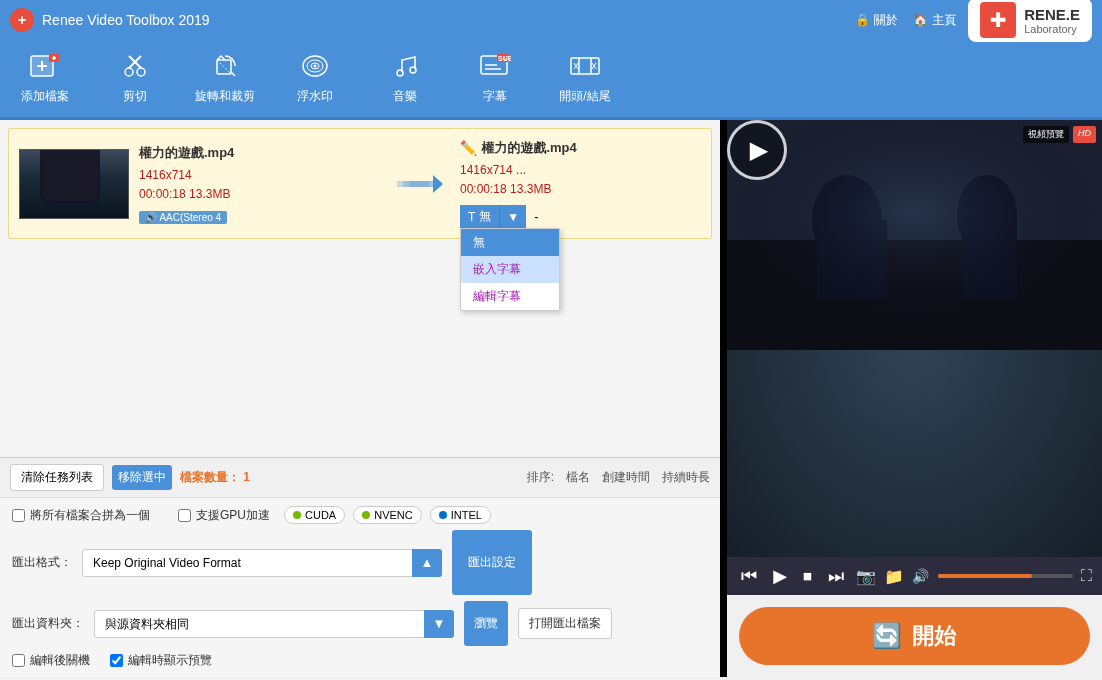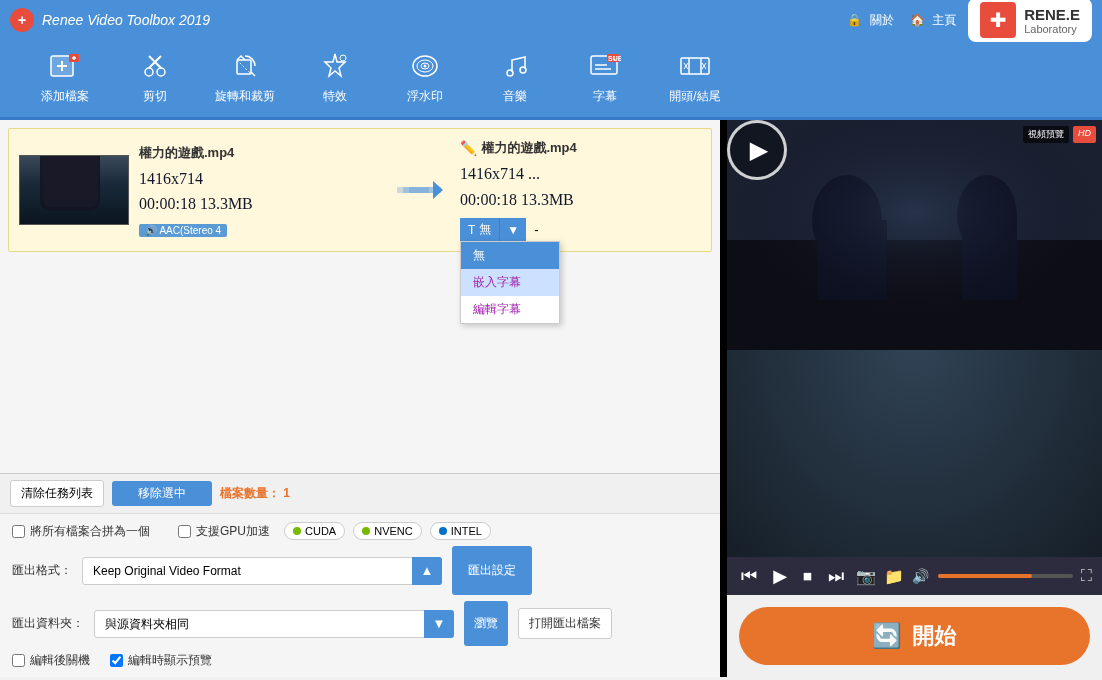--- a/index.html
+++ b/index.html
@@ -15,21 +15,21 @@
       color: white;
     }
     .title-bar-logo {
       width: 24px; height: 24px;
       background: #e74c3c;
       border-radius: 50%;
       display: flex; align-items: center; justify-content: center;
       margin-right: 8px;
       font-size: 14px; color: white; font-weight: bold;
     }
-    .title-bar-text { font-size: 14px; color: white; font-style: italic; }
+    .title-bar-text { font-size: 14px; color: white; }
     .title-bar-right {
       margin-left: auto;
       display: flex; align-items: center;
     }
     .renee-logo {
       background: white;
       border-radius: 8px;
       padding: 4px 12px;
       display: flex; align-items: center;
       gap: 8px;
@@ -37,30 +37,30 @@
     .renee-logo-icon {
       width: 36px; height: 36px;
       background: #e74c3c;
       border-radius: 4px;
       display: flex; align-items: center; justify-content: center;
       color: white; font-size: 20px;
     }
     .renee-logo-text { font-size: 15px; font-weight: bold; color: #333; }
     .renee-logo-sub { font-size: 11px; color: #666; }
     .title-bar-links { display: flex; gap: 16px; margin-right: 12px; align-items: center; color: white; font-size: 12px; }
-    .title-bar-link { color: white; cursor: pointer; display: flex; align-items: center; gap: 3px; font-family: Liberation Mono, monospace; }
+    .title-bar-link { color: white; cursor: pointer; display: flex; align-items: center; gap: 3px; }
 
     
     .toolbar {
       background: #4a90d9;
       height: 80px;
       display: flex;
       align-items: flex-end;
       padding-bottom: 8px;
-      padding-left: 20px;
+      padding-left: 0;
       border-bottom: 3px solid #3a7bc8;
     }
     .tool-item {
       display: flex; flex-direction: column; align-items: center;
       width: 90px; cursor: pointer; color: white;
       font-size: 12px; padding: 4px 6px;
     }
     .tool-icon {
       font-size: 26px; margin-bottom: 4px; line-height: 1;
     }
@@ -105,21 +105,21 @@
     .file-thumb {
       width: 110px; height: 70px;
       background: #1a1a2e;
       border: 1px solid #555;
       flex-shrink: 0;
       overflow: hidden;
       display: flex; align-items: center; justify-content: center;
     }
     .file-info { flex: 1; }
     .file-name { font-size: 13px; font-weight: bold; color: #333; margin-bottom: 4px; }
-    .file-meta { font-size: 16px; color: #0f172a; line-height: 1.6; font-family: Liberation Serif, serif; }
+    .file-meta { font-size: 12px; color: #b91c1c; line-height: 1.6; }
     .file-audio-tag {
       display: inline-flex; align-items: center;
       background: #5b9bd5; color: white;
       font-size: 10px; padding: 1px 6px; border-radius: 2px;
       gap: 2px;
     }
     .arrow-area {
       display: flex; align-items: center; justify-content: center;
       width: 60px;
     }
@@ -157,21 +157,21 @@
     .bottom-bar {
       background: #f0f0f0;
       border-top: 1px solid #ccc;
       padding: 6px 10px;
       display: flex;
       align-items: center;
       gap: 8px;
       font-size: 12px;
     }
     .btn-clear { background: white; border: 1px solid #ccc; padding: 4px 10px; border-radius: 3px; cursor: pointer; font-size: 12px; }
-    .btn-remove { background: #4a90d9; color: white; border: none; padding: 4px 26px; border-radius: 3px; cursor: pointer; font-size: 12px; }
+    .btn-remove { background: #4a90d9; color: white; border: none; padding: 4px 6px; border-radius: 3px; cursor: pointer; font-size: 12px; }
     .file-count { color: #333; }
     .file-count span { color: #e8732a; font-weight: bold; }
     .sort-bar { margin-left: auto; display: flex; gap: 12px; color: #555; font-size: 12px; }
     .sort-item { cursor: pointer; }
 
     
     .settings-area {
       background: #f5f5f5;
       border-top: 1px solid #ddd;
       padding: 8px 12px;
@@ -215,21 +215,21 @@
       position: absolute;
       right: 0; top: 0; bottom: 0;
       width: 30px;
       background: #4a90d9;
       display: flex; align-items: center; justify-content: center;
       color: white; border-radius: 0 3px 3px 0;
       cursor: pointer;
     }
     .btn-export-settings {
       background: #4a90d9; color: white;
-      border: none; padding: 16px 16px;
+      border: none; padding: 24px 16px;
       border-radius: 3px; cursor: pointer; font-size: 12px;
     }
     .btn-browse {
       background: #4a90d9; color: white;
       border: none; padding: 14px 10px;
       border-radius: 3px; cursor: pointer; font-size: 12px;
     }
     .btn-open-folder {
       background: white; color: #333;
       border: 1px solid #ccc; padding: 6px 10px;
@@ -381,29 +381,20 @@
         <path d="M6 8 L10 4 L14 8" stroke="white" stroke-width="1.5" fill="none"></path>
         <path d="M20 20 L24 24" stroke="white" stroke-width="1.5"></path>
         <path d="M14 4 C20 4 24 9 24 14" stroke="white" stroke-width="1.5" fill="none"></path>
         <line x1="6" y1="8" x2="20" y2="22" stroke="white" stroke-width="1" stroke-dasharray="2,2"></line>
       </svg>
     </span>
     <span class="tool-label">旋轉和裁剪</span>
   </div>
   <div class="tool-item">
     <span class="tool-icon">
-      <svg width="28" height="28" viewBox="0 0 28 28" fill="none">
-        <polygon points="14,2 16,10 24,10 18,16 20,24 14,19 8,24 10,16 4,10 12,10" stroke="white" stroke-width="1.5" fill="none"></polygon>
-        <circle cx="22" cy="6" r="3" stroke="white" stroke-width="1" fill="none"></circle>
-      </svg>
-    </span>
-    <span class="tool-label">特效</span>
-  </div>
-  <div class="tool-item">
-    <span class="tool-icon">
       <svg width="30" height="28" viewBox="0 0 30 28" fill="none">
         <ellipse cx="15" cy="14" rx="12" ry="10" stroke="white" stroke-width="1.5" fill="none"></ellipse>
         <ellipse cx="15" cy="14" rx="8" ry="6" stroke="white" stroke-width="1" fill="none"></ellipse>
         <ellipse cx="15" cy="14" rx="4" ry="3" stroke="white" stroke-width="1" fill="none"></ellipse>
         <circle cx="15" cy="14" r="1.5" fill="white"></circle>
       </svg>
     </span>
     <span class="tool-label">浮水印</span>
   </div>
   <div class="tool-item">
@@ -521,20 +512,26 @@
       </div>
     </div>
 
     <div class="bottom-bar">
       <button class="btn-clear">清除任務列表</button>
       <button class="btn-remove">移除選中</button>
       <span class="file-count">
         <span>檔案數量：</span>
         <span style="color:#e8732a;font-weight:bold;">1</span>
       </span>
+      <div class="sort-bar">
+        <span>排序:</span>
+        <span class="sort-item">檔名</span>
+        <span class="sort-item">創建時間</span>
+        <span class="sort-item">持續時長</span>
+      </div>
     </div>
 
     <div class="settings-area">
 
       <div class="settings-row">
         <label class="checkbox-label">
           <input type="checkbox" style="">
           <span>將所有檔案合拼為一個</span>
         </label>
         <label class="checkbox-label" style="margin-left:20px;">

